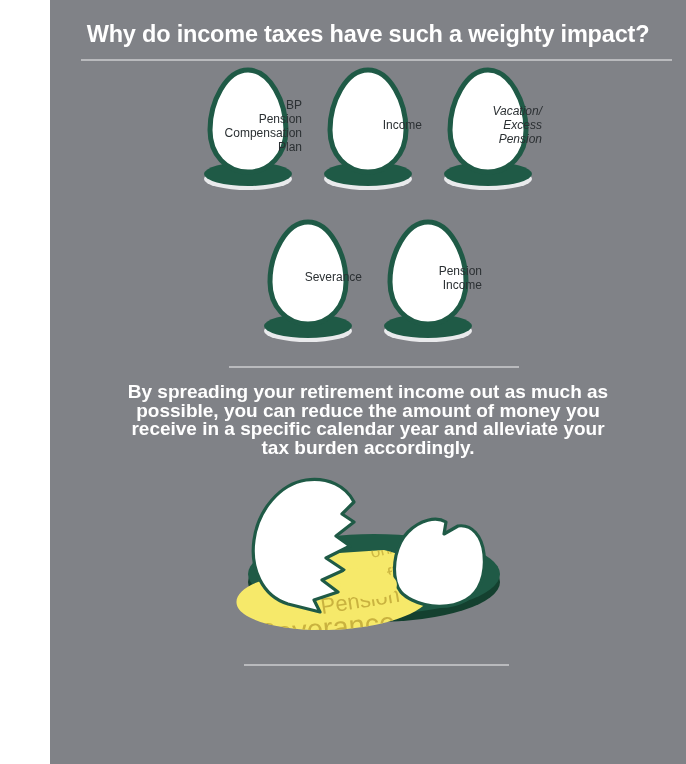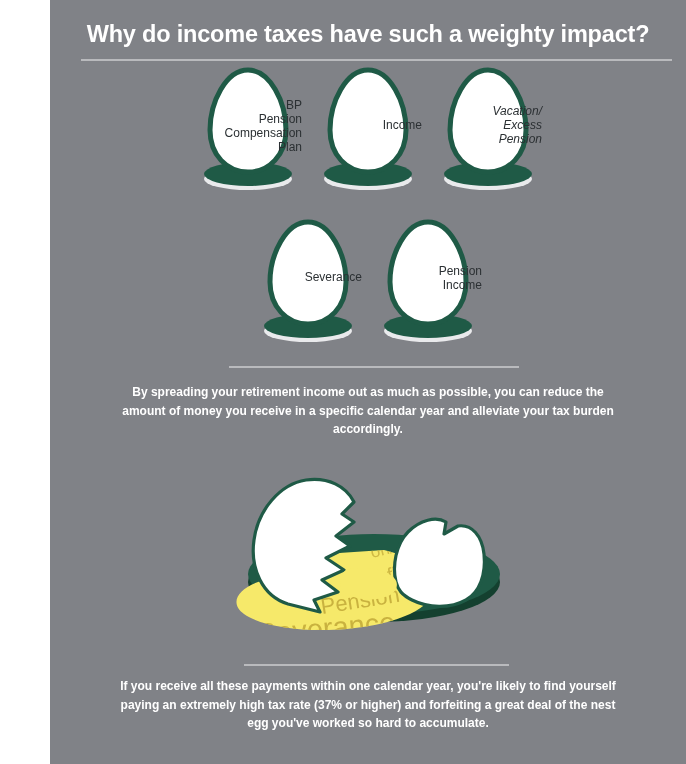--- a/index.html
+++ b/index.html
@@ -95,21 +95,21 @@
     position: absolute;
     height: 2px;
     background: #b9babd;
   }
   #rule-mid  { left: 229px; top: 366px; width: 290px; }
   #rule-low  { left: 244px; top: 664px; width: 265px; }
 
   .para {
     position: absolute;
     color: #ffffff;
-    font-size: 12px;
+    font-size: 19px;
     font-weight: bold;
     line-height: 18.5px;
     text-align: center;
   }
   #para-mid { left: 118px; top: 383px; width: 500px; }
   #para-low { left: 118px; top: 677px; width: 500px; }
 
   
   #crack-scene {
     position: absolute;
@@ -258,15 +258,14 @@
                C290 112 284 130 270 138
                C254 147 232 146 216 138
                C206 133 202 128 200 120 Z" fill="#ffffff" stroke="#1f5a46" stroke-width="3.2" stroke-linejoin="round"></path>
 
       <path d="M150 108 C166 104 184 106 196 114 C204 120 202 130 192 134
                C178 140 158 138 148 130 C142 124 144 112 150 108 Z" fill="#f6e96a"></path>
     </svg>
   </div>
 
   <div class="section-rule" id="rule-low"></div>
-  <div class="para" id="para-low">If you receive all these payments within one calendar year, you're likely to find yourself paying an extremely high tax rate (37% or higher) and forfeiting a great deal of the nest egg you've worked so hard to accumulate.</div>
 
 </div>
 
 </body></html>

